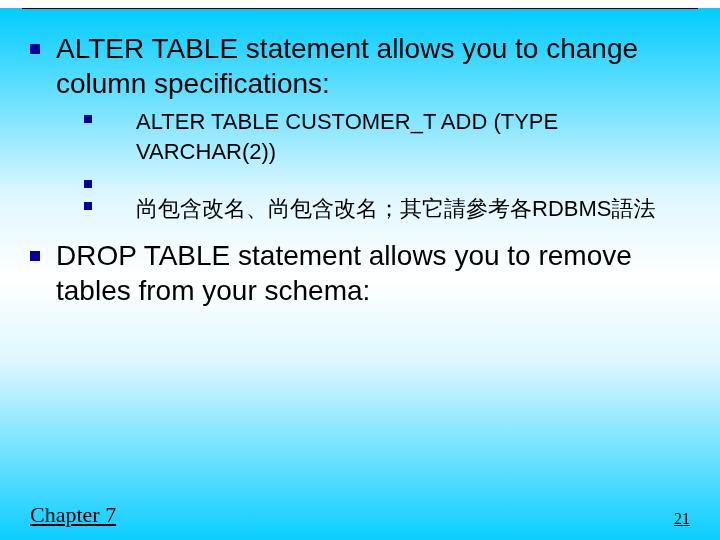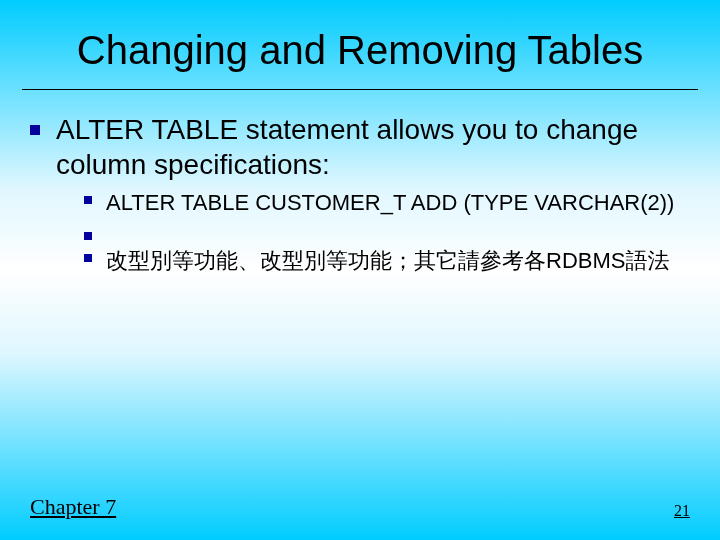--- a/index.html
+++ b/index.html
@@ -57,20 +57,21 @@
     color: #000;
     line-height: 1.25;
   }
   .sub-list {
     margin: 6px 0 14px 54px;
   }
   .sub-text {
     font-size: 22px;
     color: #000;
     line-height: 1.35;
+    margin-left: 30px;
   }
   .footer {
     position: absolute;
     bottom: 20px;
     left: 30px;
     right: 30px;
     display: flex;
     justify-content: space-between;
     align-items: flex-end;
     text-decoration: underline;
@@ -83,43 +84,46 @@
   .pagenum {
     font-size: 16px;
     color: #000;
     font-family: "Times New Roman", serif;
   }
 </style>
 </head>
 <body>
 
 <div class="slide">
-  <div class="title">Changing and Removing Tables</div>
   <div class="title-underline"></div>
 
   <div class="content">
 
     <div class="bullet-row">
       <div class="bullet-square"></div>
       <div class="top-text">ALTER TABLE statement allows you to change column specifications:</div>
     </div>
     <div class="sub-list">
       <div class="bullet-row">
         <div class="bullet-square small"></div>
         <div class="sub-text">ALTER TABLE CUSTOMER_T ADD (TYPE VARCHAR(2))</div>
       </div>
       <div class="bullet-row">
         <div class="bullet-square small"></div>
       </div>
       <div class="bullet-row">
         <div class="bullet-square small"></div>
-        <div class="sub-text">改型別等功能、改型別等功能；其它請參考各RDBMS語法</div>
+        <div class="sub-text">尚包含改名、尚包含改名；其它請參考各RDBMS語法</div>
       </div>
     </div>
 
+    <div class="bullet-row">
+      <div class="bullet-square"></div>
+      <div class="top-text">DROP TABLE statement allows you to remove tables from your schema:</div>
+    </div>
 
   </div>
 
   <div class="footer">
     <div class="chapter">Chapter 7</div>
     <div class="pagenum">21</div>
   </div>
 </div>
 
 </body></html>

